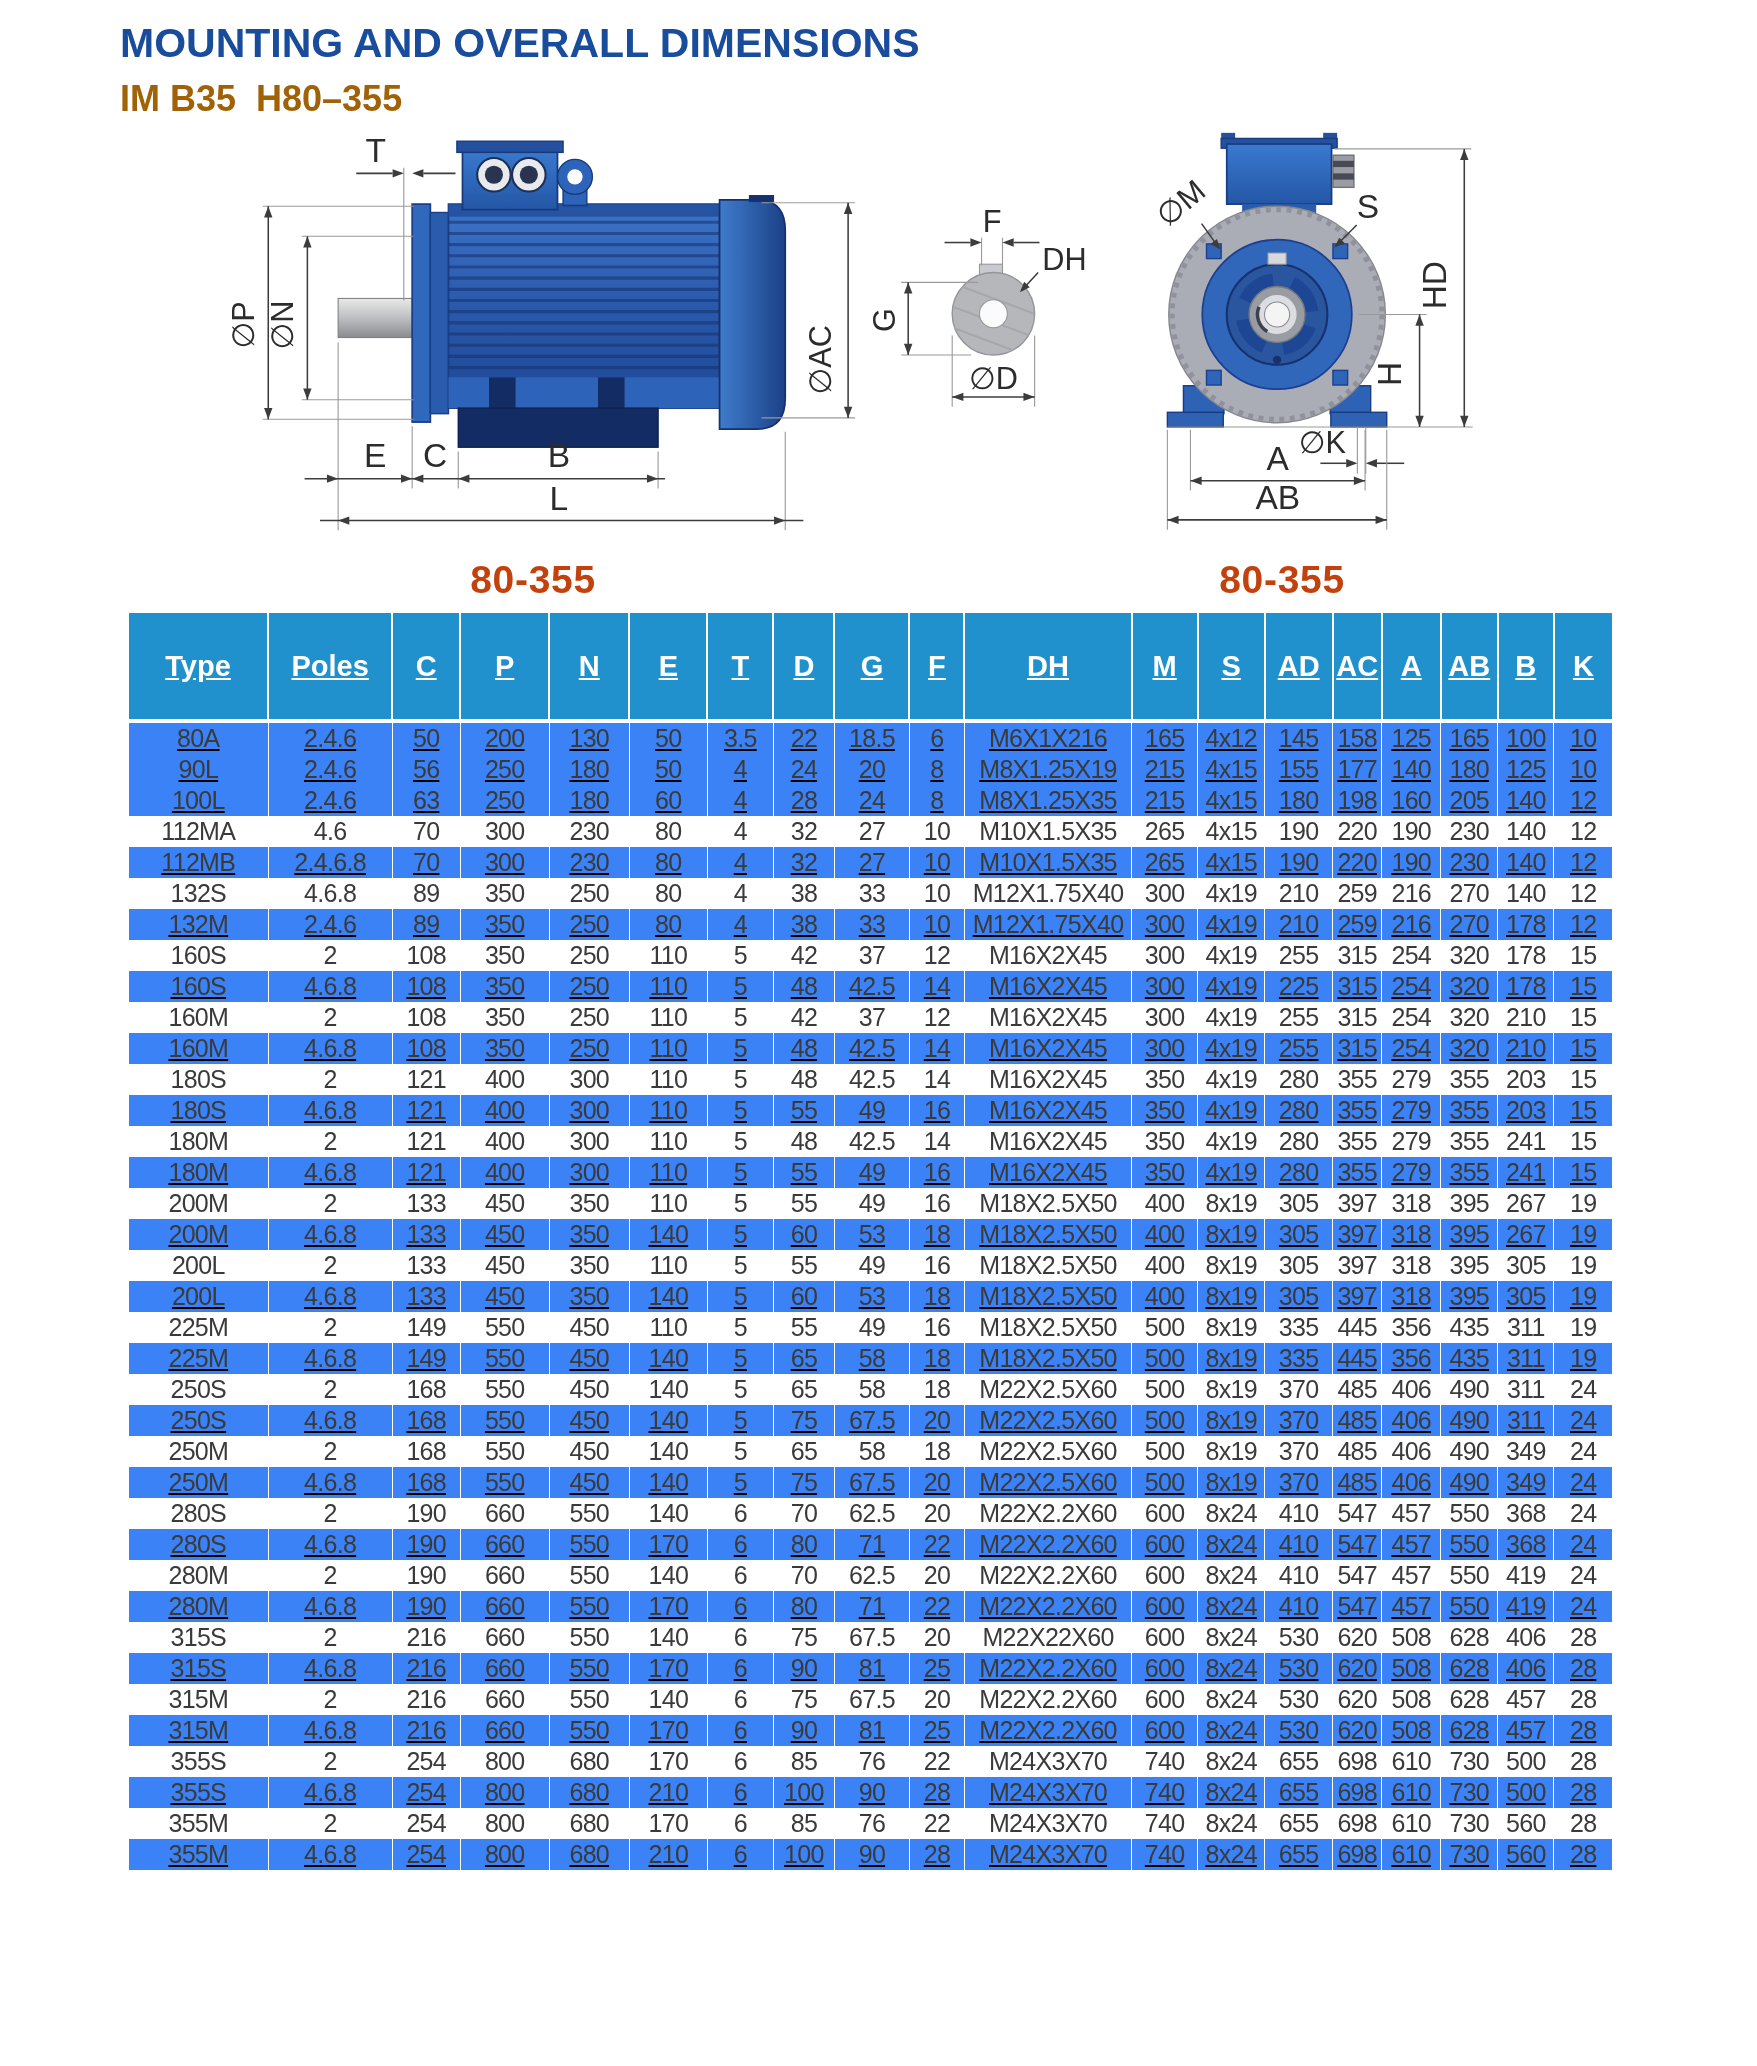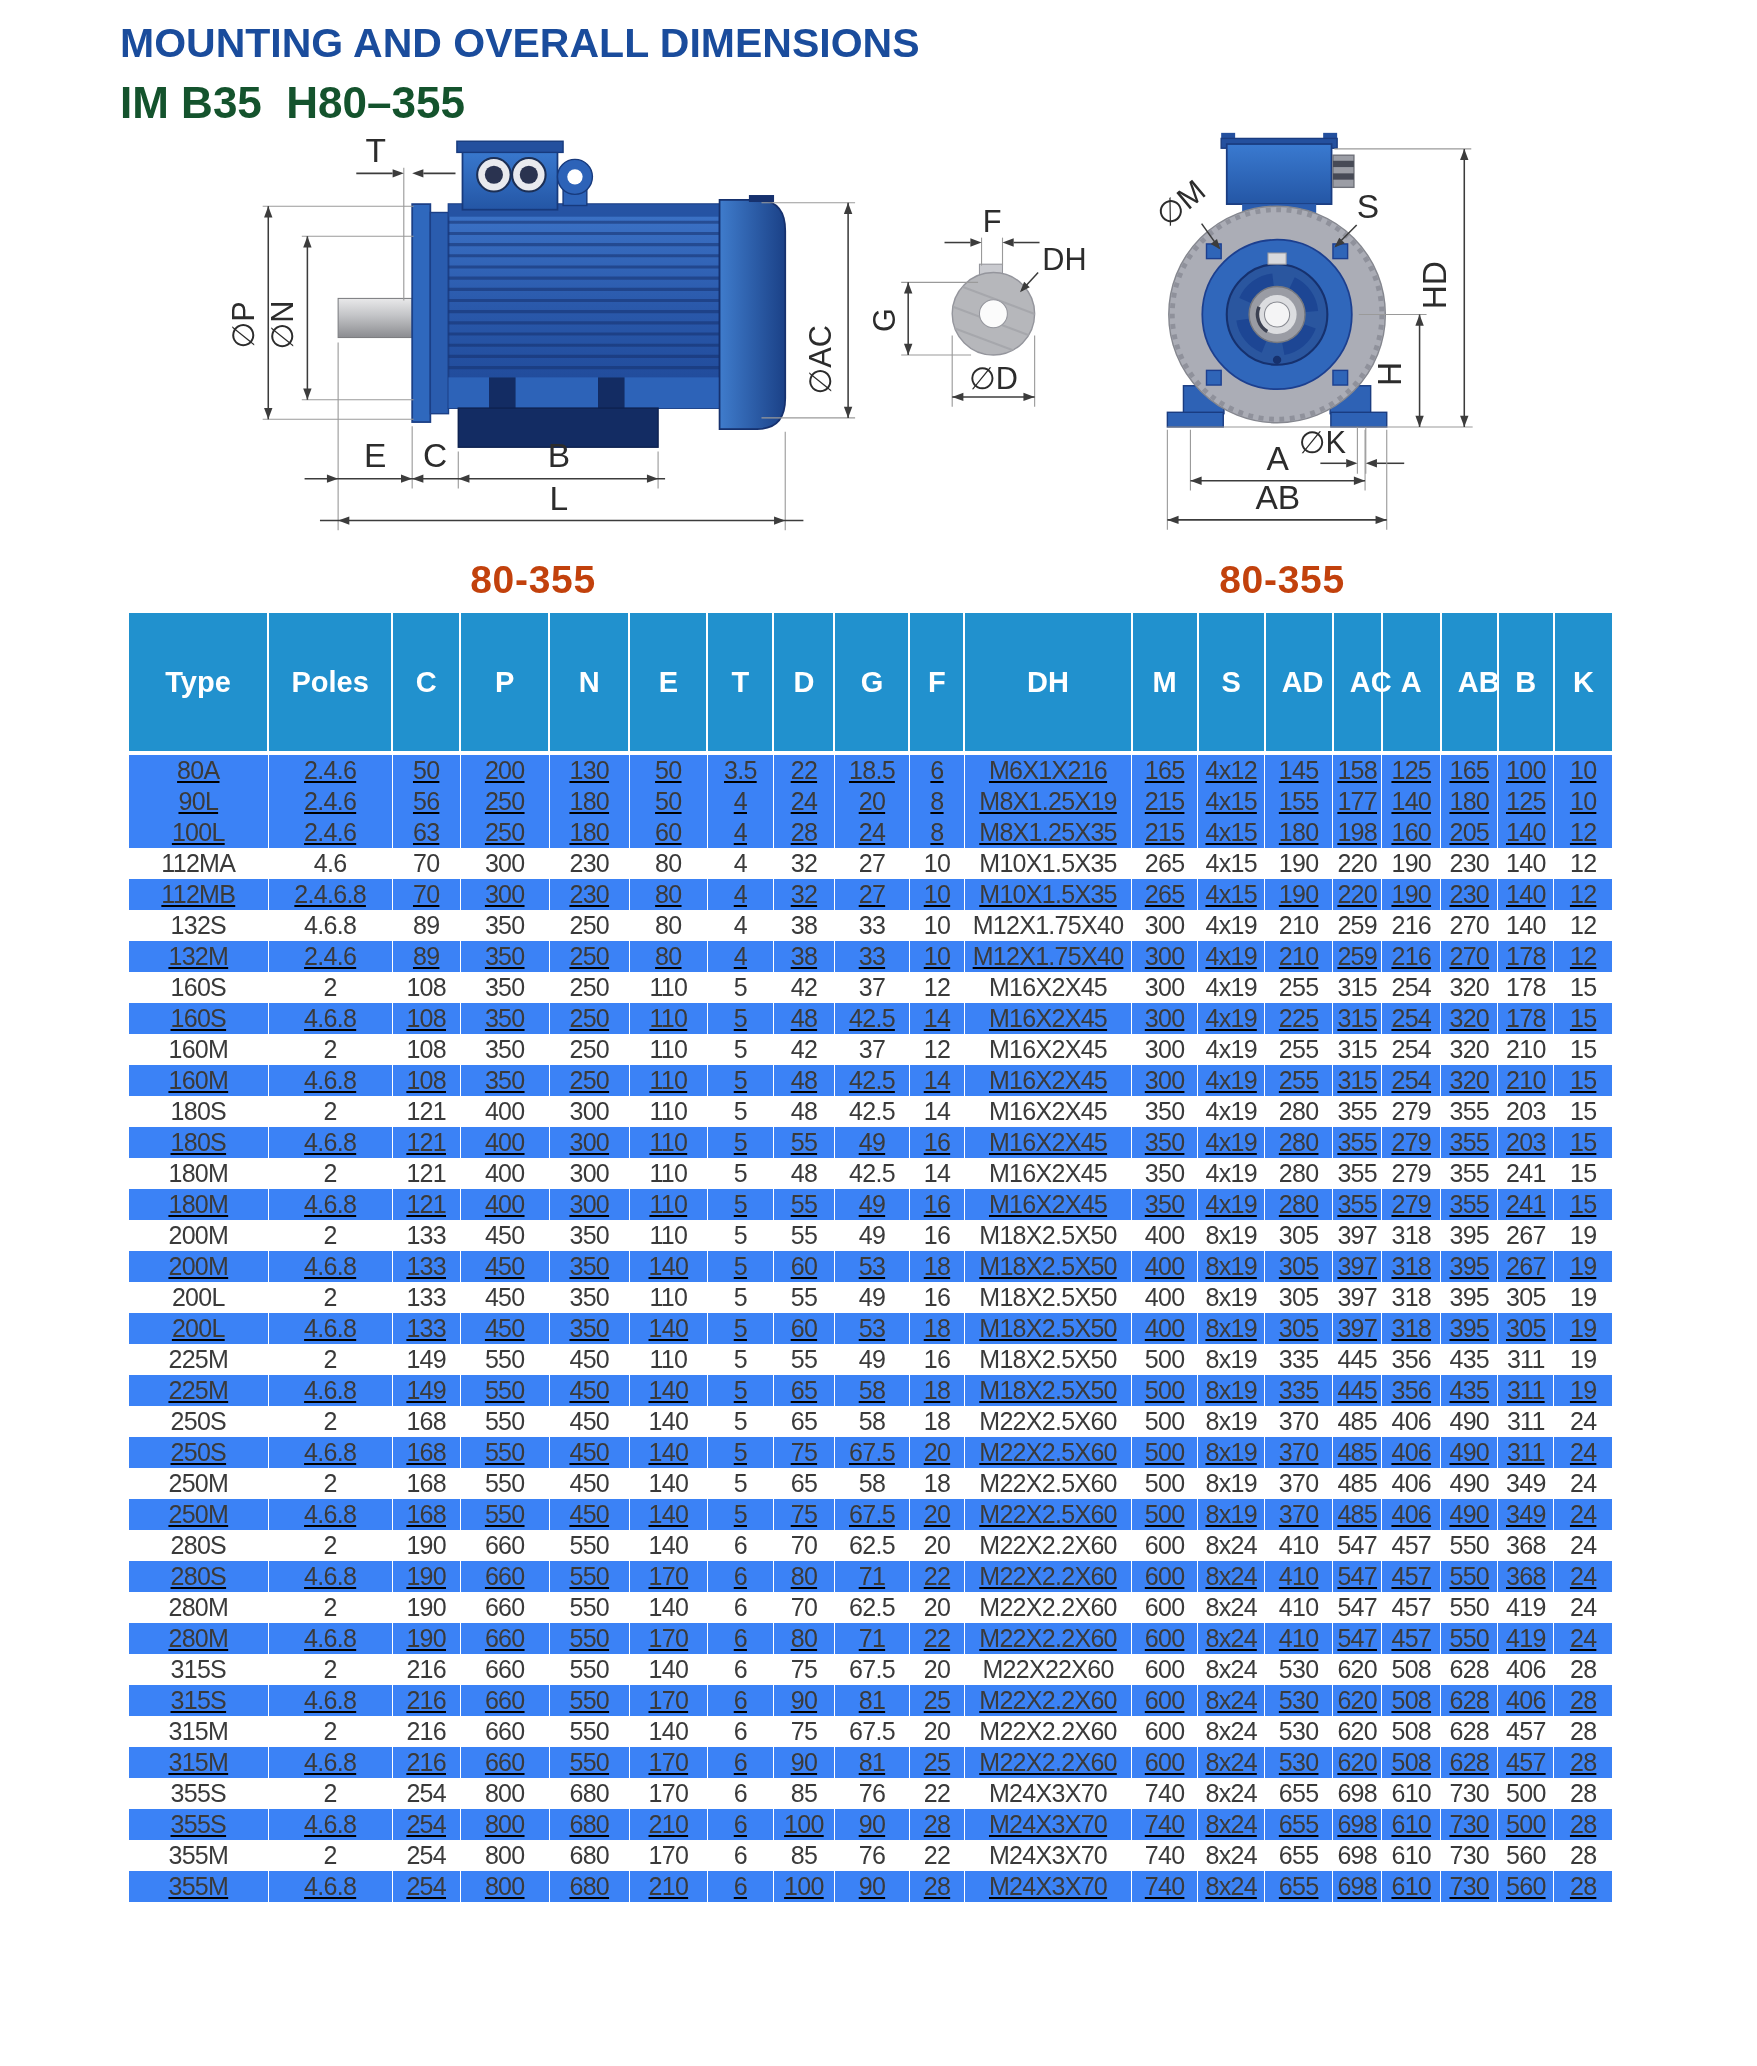--- a/index.html
+++ b/index.html
@@ -6,40 +6,40 @@
   body {
     width:1757px; height:2066px; background:#ffffff; position:relative;
     font-family:"Liberation Sans", sans-serif; overflow:hidden;
   }
   .page-title {
     position:absolute; left:120px; top:19.6px;
     font-size:41px; font-weight:bold; color:#1a4c9c; letter-spacing:0px;
   }
   .page-subtitle {
     position:absolute; left:120px; top:78px;
-    font-size:44px; font-weight:bold; color:#14532d; white-space:pre;
+    font-size:36px; font-weight:bold; color:#a16207; white-space:pre;
   }
   .drawing-svg { position:absolute; left:0; top:0; width:1757px; height:615px; }
   .caption {
     position:absolute; top:558px; width:224px; text-align:center;
     font-size:39px; font-weight:bold; color:#c2410c; letter-spacing:0.7px;
   }
   .caption.left  { left:421px; }
   .caption.right { left:1170px; }
 
   
   .dim-table {
     position:absolute; left:129px; top:613px; width:1483px;
     border-collapse:collapse; table-layout:fixed;
   }
   .dim-table thead th {
     background:#2191ce; color:#ffffff; height:106px;
     font-size:29px; font-weight:bold; text-align:center; vertical-align:middle;
     border-left:2.1px solid #ffffff; border-bottom:4.2px solid #ffffff;
-    padding:16px; letter-spacing:0px;
+    padding:0; letter-spacing:0px;text-decoration:underline;
   }
   .dim-table thead th:first-child { border-left:none; }
   .dim-table tbody td {
     height:31px; font-size:25px; color:#3a3a3a; letter-spacing:-0.7px;
     text-align:center; vertical-align:middle; padding:0;
     border-left:1.4px solid #ffffff; white-space:nowrap;
   }
   .dim-table tbody td:first-child { border-left:none; }
   .dim-table tbody tr.alt { background:#3b82f6;text-decoration:underline; }
 

